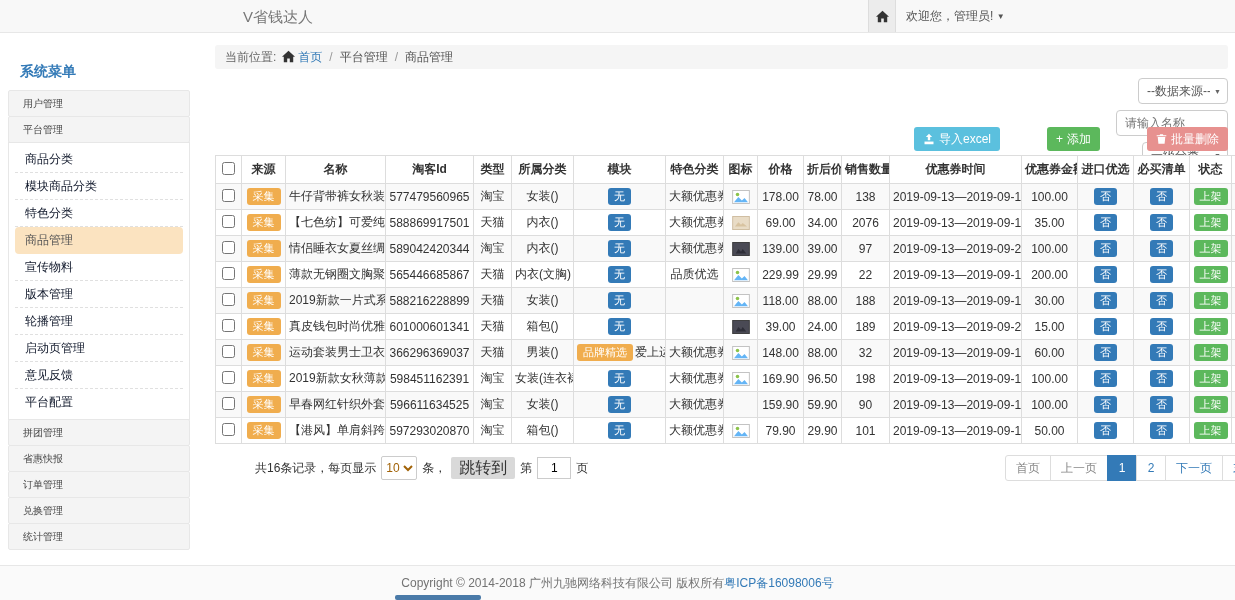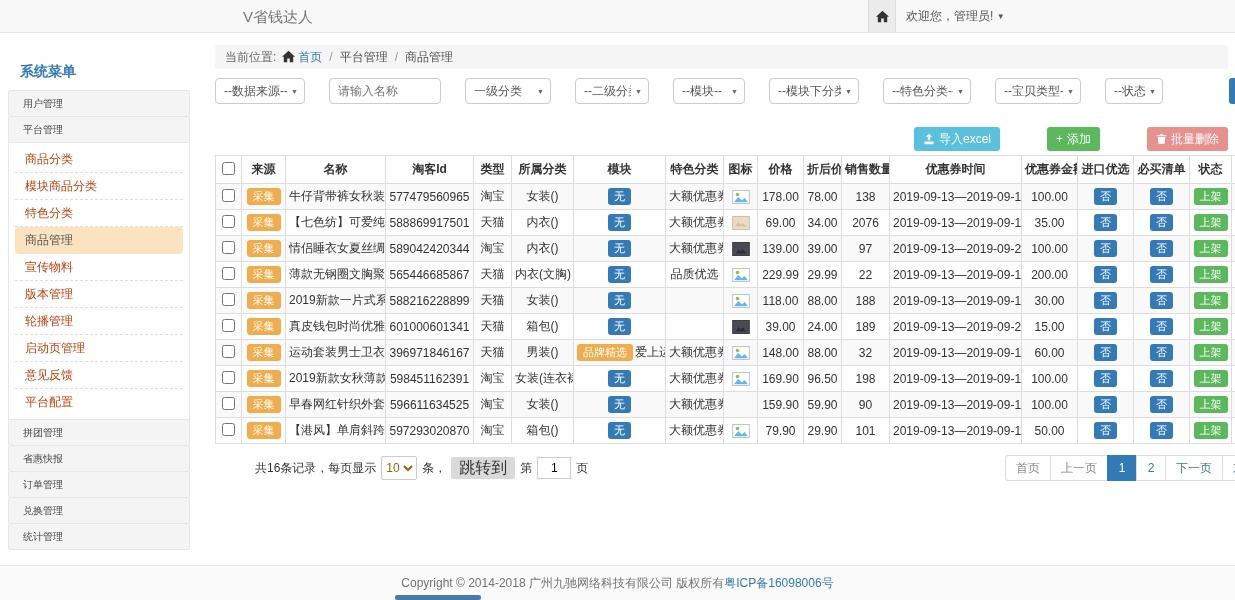--- a/index.html
+++ b/index.html
@@ -20,36 +20,36 @@
   .welcome { position:absolute; left:906px; top:0; line-height:33px; color:#555; cursor:pointer; }
   .caret-txt { font-size:8px; color:#555; vertical-align:middle; }
 
   
   .sidebar { position:absolute; left:8px; top:57px; width:182px; height:513px; overflow:hidden; z-index:1; }
   .side-title { padding:6px 12px 10px 12px; color:#337ab7; font-size:14px; font-weight:bold; }
   .side-group { height:27px; line-height:25px; padding-left:14px; background:#f4f4f4;
                 border:1px solid #e7e7e7; border-radius:2px; margin-top:-1px; color:#444;
                 font-size:10px; cursor:pointer; }
   .side-subs { background:#fff; border:1px solid #e7e7e7; margin-top:-1px; padding:3px 6px; }
-  .side-sub { height:27px; line-height:26px; padding-left:10px; color:#c2410c;
+  .side-sub { height:27px; line-height:26px; padding-left:10px; color:#0f172a;
               border-bottom:1px dashed #e0e0e0; cursor:pointer; }
   .side-sub:last-child { border-bottom:none; }
   .side-sub.active { background:#fbe3c0; border-radius:4px; color:#555; border-bottom-color:transparent; }
 
   
   .breadcrumb { position:absolute; left:215px; top:45px; width:1013px; height:24px;
                 background:#f5f5f5; border-radius:3px; line-height:24px; padding-left:10px; color:#666; }
   .breadcrumb .icon { display:inline-block; vertical-align:-2px; margin:0 3px 0 6px; color:#333; }
   .bc-link { color:#337ab7; text-decoration:none; cursor:pointer; }
   .bc-sep { color:#999; margin:0 7px; }
   .bc-item { color:#555; }
 
   
   .filter-row { position:absolute; left:215px; top:78px; width:1013px; height:26px;
-                display:flex; gap:24px; align-items:flex-end; }
+                display:flex; gap:6px; align-items:flex-end;flex-direction:column; }
   .sel-wrap { height:26px; border:1px solid #ccc; border-radius:4px; background:#fff;
               display:flex; align-items:center; justify-content:space-between;
               padding:0 6px 0 8px; color:#555; cursor:pointer; flex:none; }
   .sel-text { white-space:nowrap; overflow:hidden; }
   .sel-caret { font-size:7px; color:#666; margin-left:4px; }
   .txt-input { height:26px; border:1px solid #ccc; border-radius:4px; padding:0 8px;
                font-family:inherit; font-size:12px; color:#555; flex:none; }
   .btn { height:26px; border:none; border-radius:3px; color:#fff; font-family:inherit;
          font-size:12px; padding:0 9px; display:inline-flex; align-items:center; gap:4px;
          cursor:pointer; flex:none;margin-left:42px; }
@@ -407,21 +407,21 @@
           <td>15.00</td>
           <td><span class="badge badge-blue">否</span></td>
           <td><span class="badge badge-blue">否</span></td>
           <td><span class="badge badge-green">上架</span></td>
           <td></td>
         </tr>
         <tr>
           <td><input type="checkbox" style=""></td>
           <td><span class="badge badge-orange">采集</span></td>
           <td>运动套装男士卫衣初秋...</td>
-          <td>396971846167</td>
+          <td>366296369037</td>
           <td>天猫</td>
           <td>男装()</td>
           <td><span class="badge badge-orange">品牌精选</span><span class="module-extra">爱上运动</span></td>
           <td>大额优惠券</td>
           <td><span class="thumb icon"><svg viewBox="0 0 20 16" width="18" height="14">
                 <rect x="0.5" y="0.5" width="19" height="15" fill="#fff" stroke="#bbb"></rect>
                 <circle cx="6" cy="5" r="2" fill="#8bc34a"></circle>
                 <path d="M2 14l5-6 4 4 3-3 4 5z" fill="#64b5f6"></path>
               </svg></span></td>
           <td>148.00</td>

